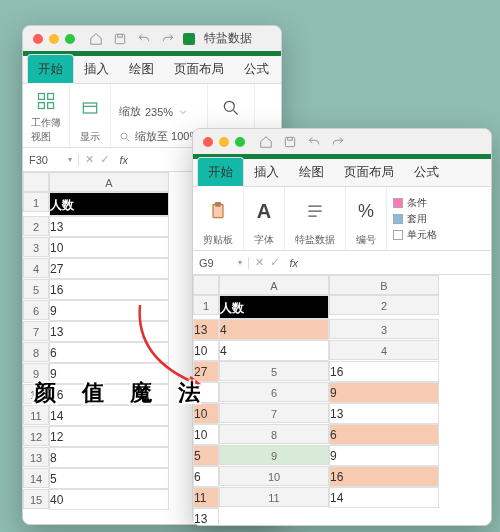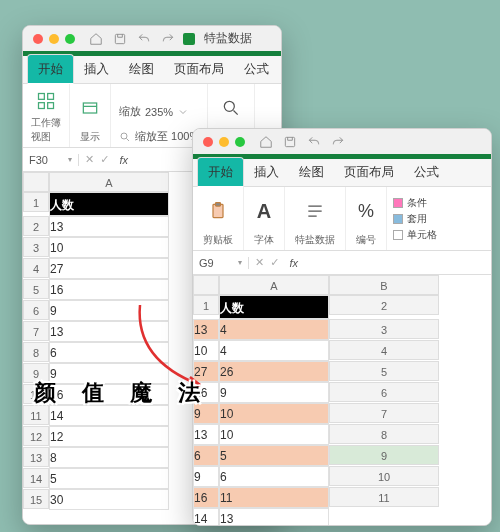--- a/index.html
+++ b/index.html
@@ -230,21 +230,21 @@
         <div class="cell">16</div>
         <div class="rowhdr">11</div>
         <div class="cell">14</div>
         <div class="rowhdr">12</div>
         <div class="cell">12</div>
         <div class="rowhdr">13</div>
         <div class="cell">8</div>
         <div class="rowhdr">14</div>
         <div class="cell">5</div>
         <div class="rowhdr">15</div>
-        <div class="cell">30</div>
+        <div class="cell">40</div>
       </div>
   </div>
 </div>
 
 <div class="window win2">
   <div class="titlebar">
     <div class="dots">
       <div class="dot r"></div>
       <div class="dot y"></div>
       <div class="dot g"></div>
@@ -352,21 +352,20 @@
         <div class="rowhdr">1</div>
         <div class="cell hdr-cell">人数</div>
         <div class="rowhdr">2</div>
         <div class="cell stripe">13</div>
         <div class="cell stripe">4</div>
         <div class="rowhdr">3</div>
         <div class="cell">10</div>
         <div class="cell">4</div>
         <div class="rowhdr">4</div>
         <div class="cell stripe">27</div>
-        <div class="cell stripe">26</div>
         <div class="rowhdr">5</div>
         <div class="cell">16</div>
         <div class="cell">9</div>
         <div class="rowhdr">6</div>
         <div class="cell stripe">9</div>
         <div class="cell stripe">10</div>
         <div class="rowhdr">7</div>
         <div class="cell">13</div>
         <div class="cell">10</div>
         <div class="rowhdr">8</div>

